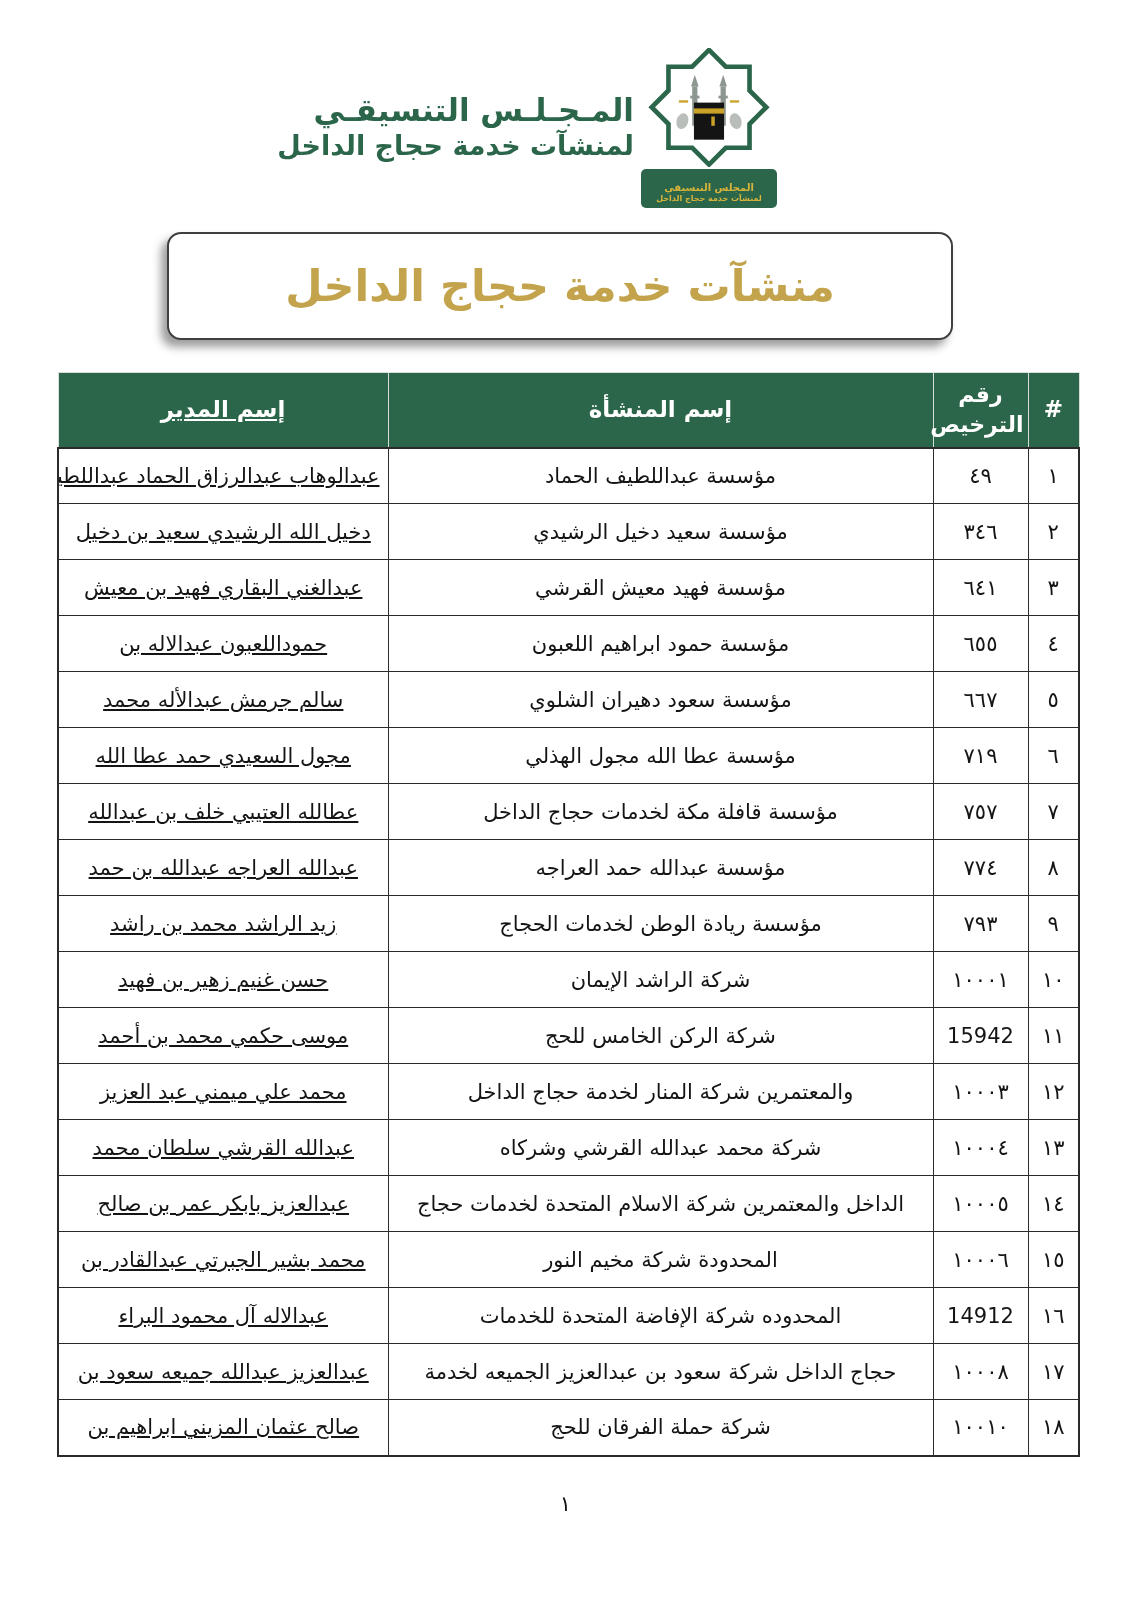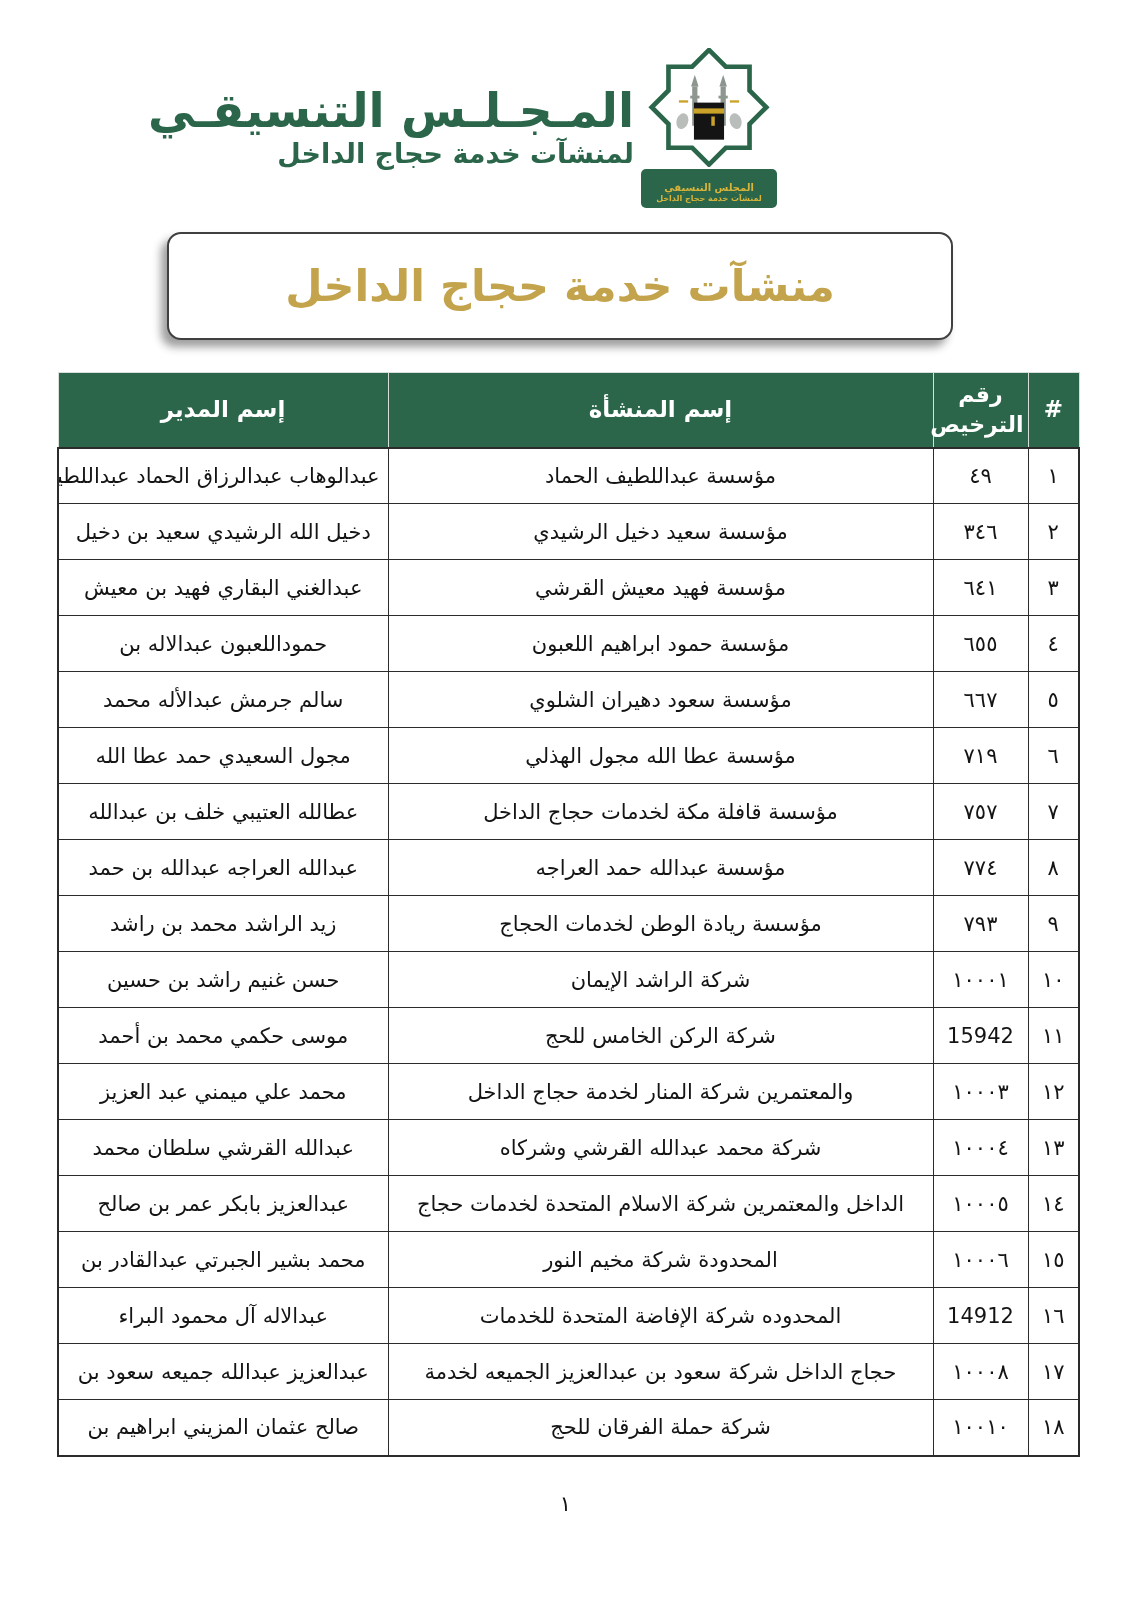--- a/index.html
+++ b/index.html
@@ -17,21 +17,21 @@
   }
   
   .logo-block{
     position:absolute;top:48px;left:348px;width:436px;height:160px;
     display:flex;flex-direction:row;direction:ltr;
   }
   .logo-text{
     width:286px;display:flex;flex-direction:column;justify-content:center;
     text-align:center;direction:rtl;
   }
-  .logo-line1{color:var(--green);font-weight:bold;font-size:47px;line-height:1.1;white-space:nowrap;}
+  .logo-line1{color:var(--green);font-weight:bold;font-size:31px;line-height:1.1;white-space:nowrap;}
   .logo-line2{color:var(--green);font-weight:bold;font-size:27px;line-height:1.3;white-space:nowrap;}
   .logo-line3{display:flex;align-items:center;justify-content:center;margin-top:10px;direction:ltr;}
   .logo-rule{height:5px;background:#9b9b9b;width:92px;}
   .logo-motto{color:var(--gray);font-weight:bold;font-size:26px;margin:0 14px;line-height:1;}
   
   .emblem{width:150px;display:flex;flex-direction:column;align-items:center;}
   .emblem svg{display:block;}
   .emblem-banner{
     margin-top:2px;background:var(--green);border-radius:5px;
     width:136px;padding:13px 2px 4px 2px;text-align:center;direction:rtl;
@@ -61,21 +61,21 @@
   .doc-table thead th.col-license{font-size:22px;}
   .doc-table td{
     background:#ffffff;color:#141414;font-size:21px;height:56px;
     border:1.5px solid var(--border-dark);text-align:center;vertical-align:middle;
     padding:0 8px;overflow:hidden;white-space:nowrap;
   }
   .doc-table tbody{border:2px solid var(--border-dark);}
   .col-num{width:51px;}
   .col-license{width:95px;}
   .col-establishment{width:545px;}
-  .col-manager{width:330px;}
+  .col-manager{width:330px;text-decoration:underline;}
   
   .page-footer{
     position:absolute;top:1492px;left:0;width:100%;text-align:center;
     color:#111;font-size:21px;
   }
 </style>
 </head>
 <body>
 
 <div class="page">
@@ -193,21 +193,21 @@
         <tr>
           <td class="col-num">٩</td>
           <td class="col-license">٧٩٣</td>
           <td class="col-establishment">مؤسسة ريادة الوطن لخدمات الحجاج</td>
           <td class="col-manager">زيد الراشد محمد بن راشد</td>
         </tr>
         <tr>
           <td class="col-num">١٠</td>
           <td class="col-license">١٠٠٠١</td>
           <td class="col-establishment">شركة الراشد الإيمان</td>
-          <td class="col-manager">حسن غنيم راشد بن حسين</td>
+          <td class="col-manager">حسن غنيم زهير بن فهيد</td>
         </tr>
         <tr>
           <td class="col-num">١١</td>
           <td class="col-license">15942</td>
           <td class="col-establishment">شركة الركن الخامس للحج</td>
           <td class="col-manager">موسى حكمي محمد بن أحمد</td>
         </tr>
         <tr>
           <td class="col-num">١٢</td>
           <td class="col-license">١٠٠٠٣</td>

